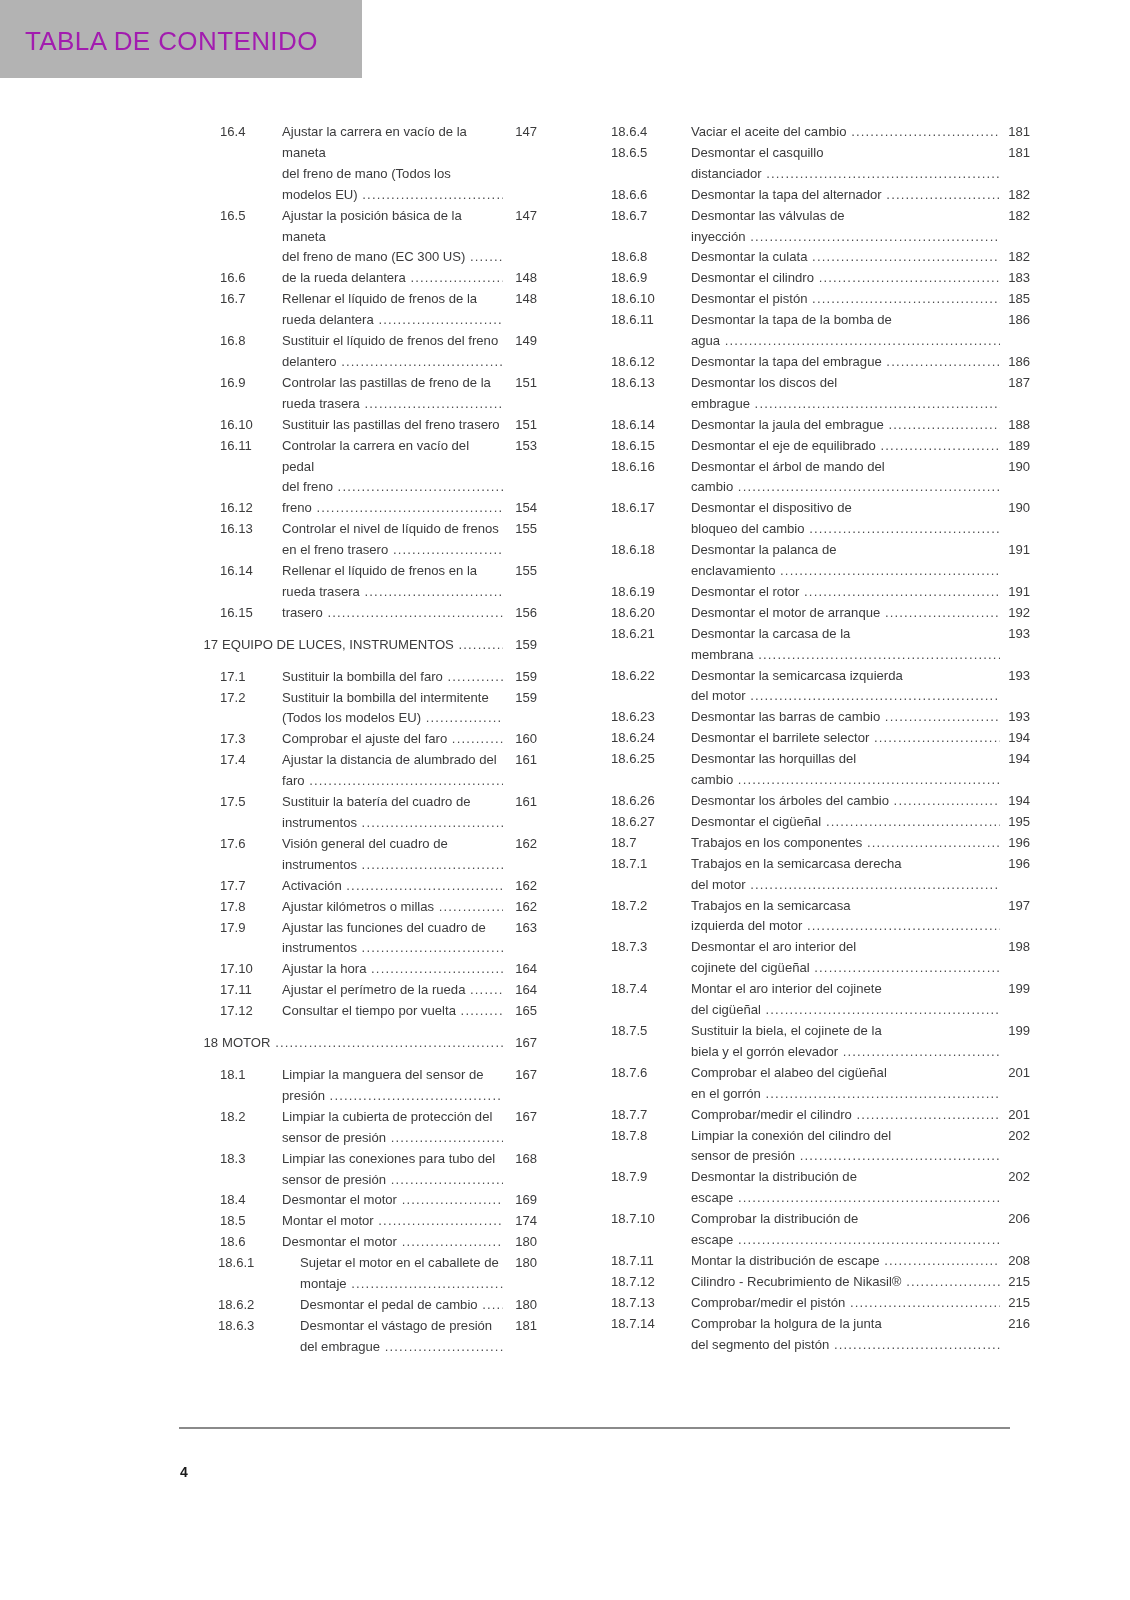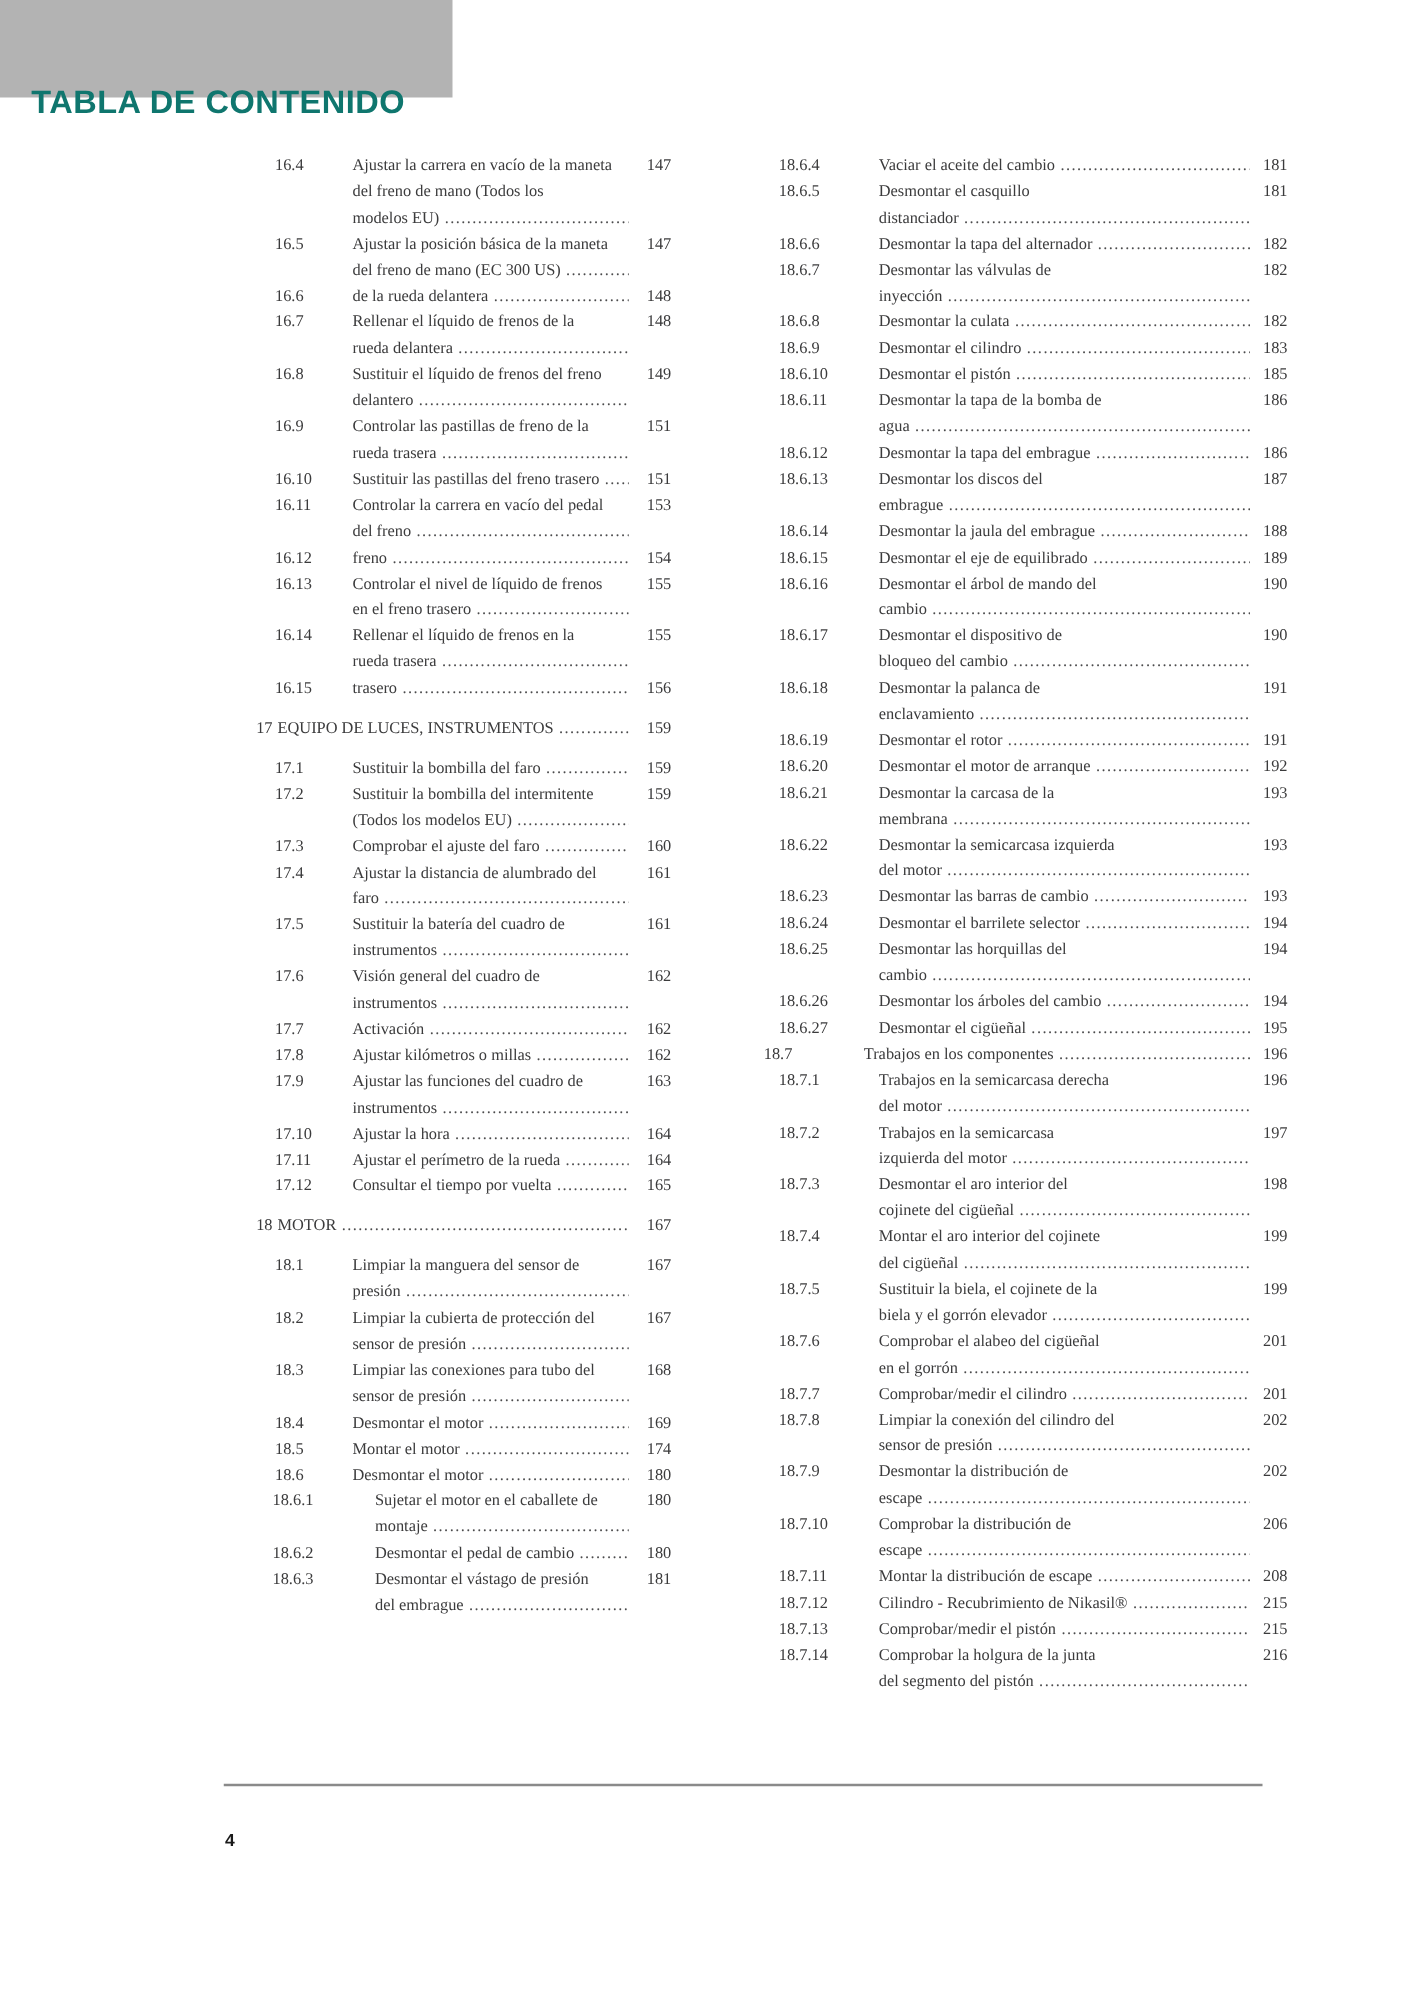--- a/index.html
+++ b/index.html
@@ -21,36 +21,34 @@
     top: 0;
     width: 362px;
     height: 78px;
     background: #b3b3b3;
   }
   .header-title {
     position: absolute;
     left: 25px;
     top: 26px;
     font-size: 26px;
-    font-weight: bold;
+    font-weight: normal;
     letter-spacing: 0.4px;
-    color: #0f766e;
+    color: #a21caf;
     white-space: nowrap;
-    margin-top: 40px;
   }
 
   
   .toc-area {
     position: absolute;
     left: 0;
     top: 122px;
     width: 1130px;
     display: flex;
     gap: 0px;
-    font-family: Liberation Serif, serif;
   }
   .column {
     width: 565px;
     padding: 0;
   }
   .col-left { padding-left: 178px; padding-right: 28px; }
   .col-right { padding-left: 46px; padding-right: 100px; }
 
   
   .entry {
@@ -84,21 +82,21 @@
   .lvl1 .body { }
   .lvl1 .page { width: 34px; }
   .lvl1 .title, .lvl1 .num { color: #3b3b3c; text-align: right; }
 
   .lvl2 .num  { width: 62px; margin-left: 42px; }
   .lvl2 .page { width: 34px; }
 
   .lvl3 .num  { width: 82px; margin-left: 40px; }
   .lvl3 .page { width: 34px; text-align: right; }
   .col-right .lvl2 .num { width: 80px; margin-left: 0px; }
-  .col-right .lvl3 .num { width: 80px; margin-left: 12px; }
+  .col-right .lvl3 .num { width: 80px; margin-left: 0px; }
   .col-right .lvl2 .body { padding-left: 0px; }
   .col-right .lvl3 .body { padding-left: 0px; }
   .col-right .lvl1 .page,
   .col-right .lvl2 .page,
   .col-right .lvl3 .page { width: 30px; }
   .lastline {
     display: flex;
     align-items: baseline;
   }
   .lastline .lt {

